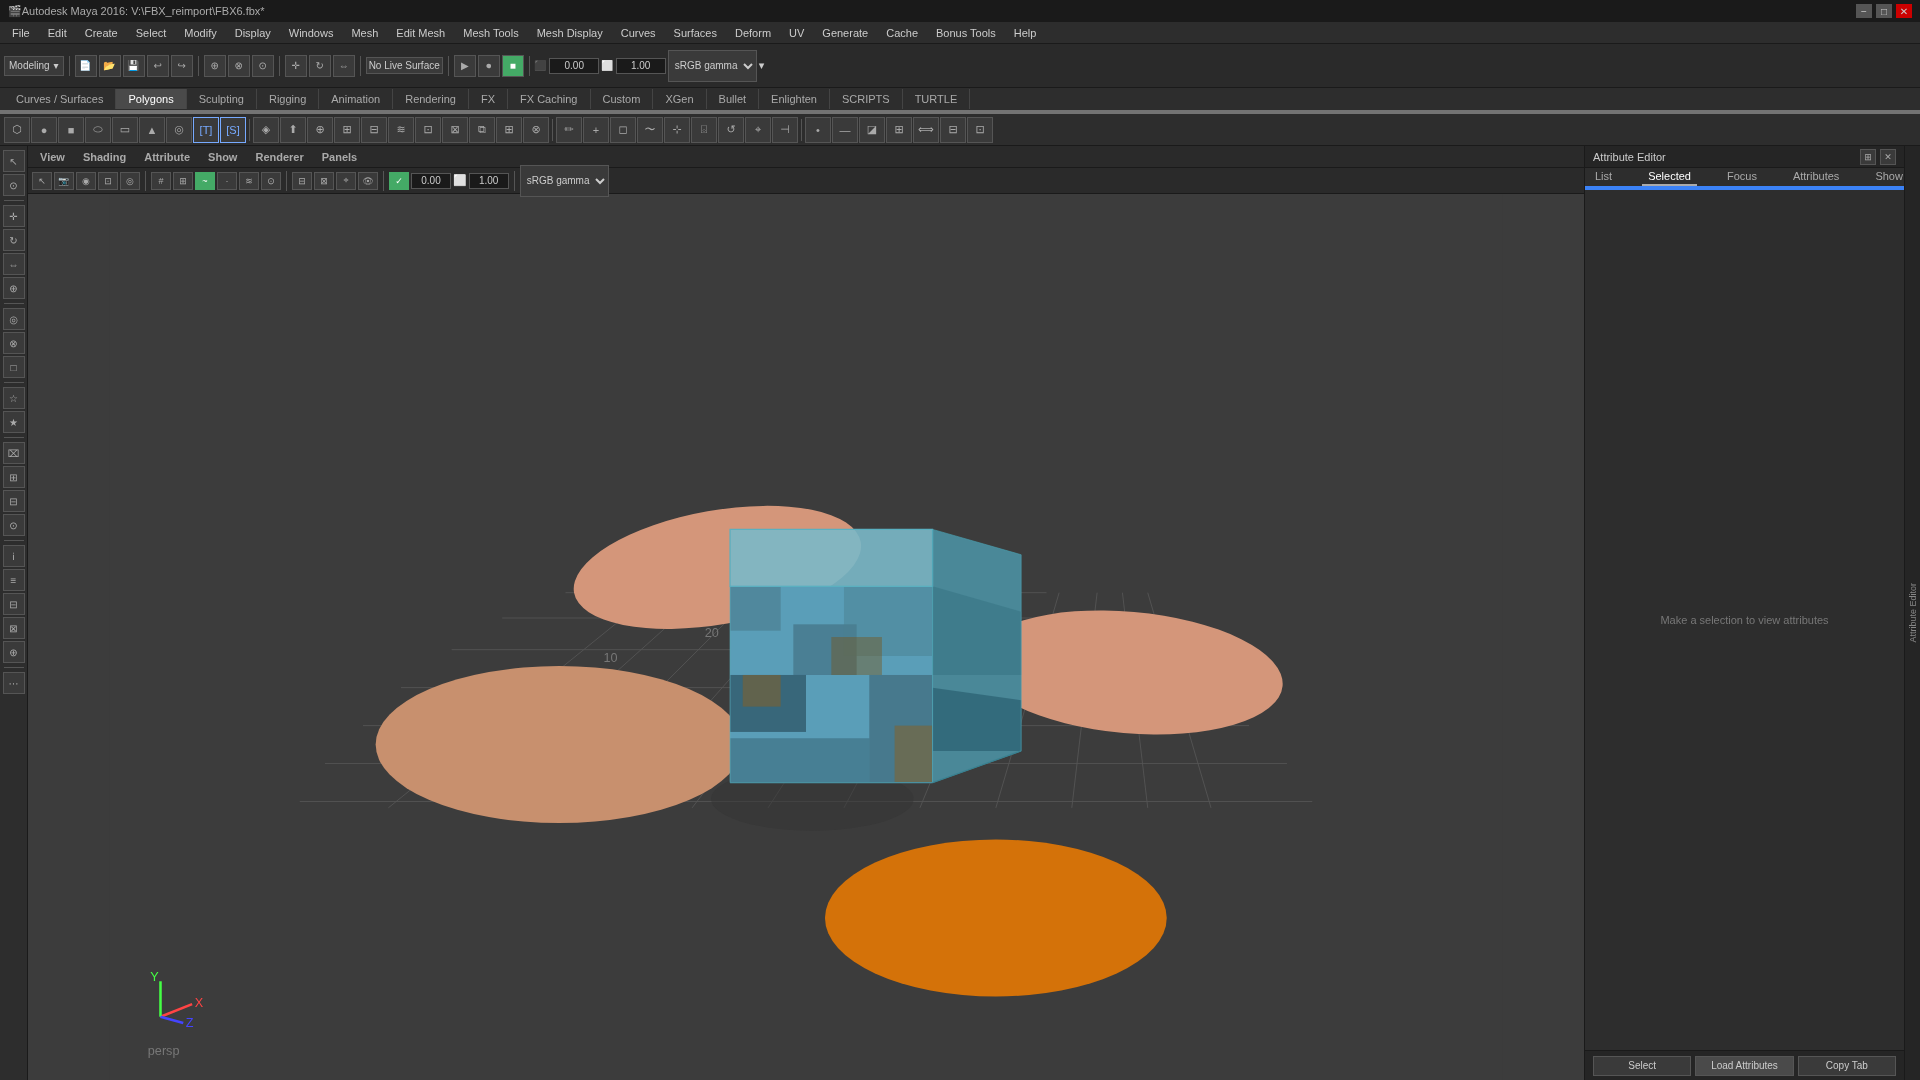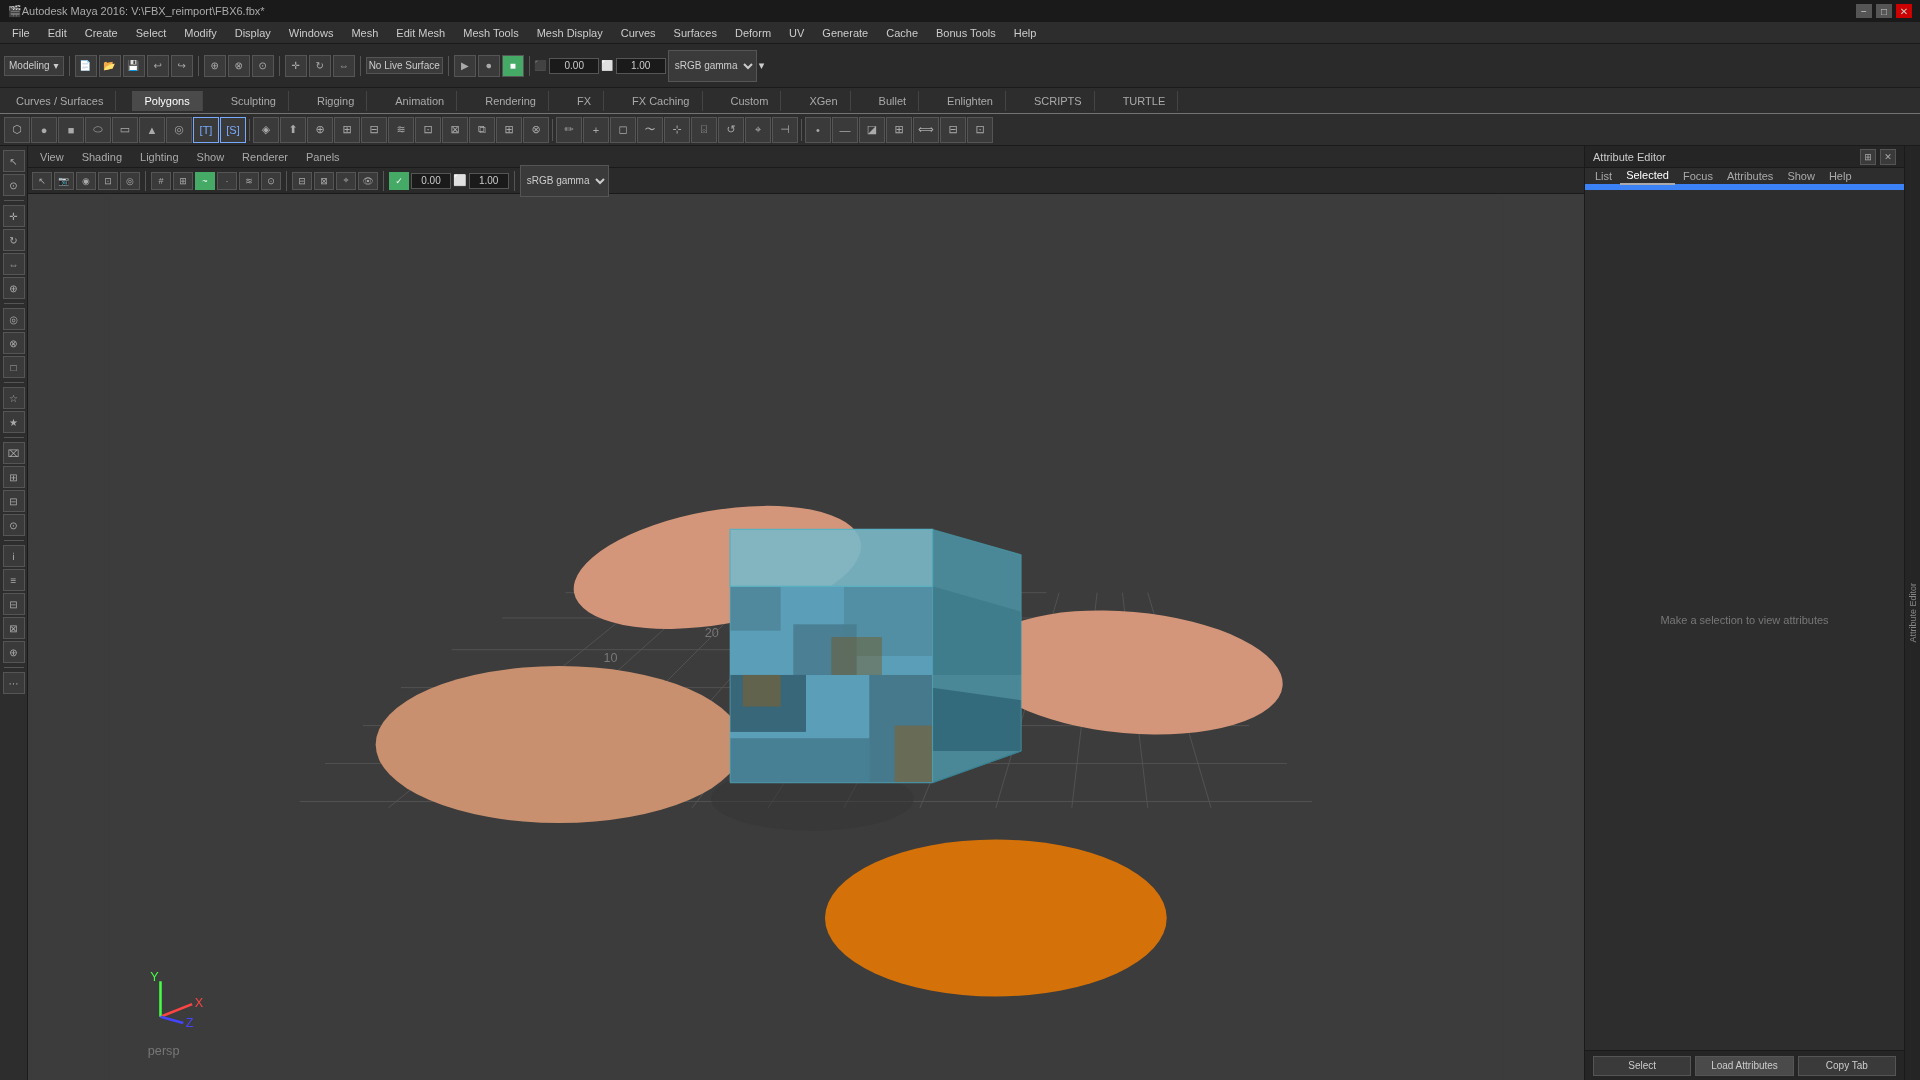--- a/index.html
+++ b/index.html
@@ -33,21 +33,21 @@
     }
     .tb-separator { width: 1px; height: 20px; background: #555; margin: 0 3px; }
     .tb-dropdown { 
       height: 20px; background: #3a3a3a; border: 1px solid #555; color: #ccc; font-size: 10px;
       padding: 0 4px; cursor: pointer; display: flex; align-items: center; gap: 4px;
     }
 
     
     #tab-bar {
       width: 100%; height: 26px; background: #2d2d2d; display: flex; align-items: center;
-      border-bottom: 1px solid #737373; padding: 0 4px; gap: 16px;
+      border-bottom: 4px solid #737373; padding: 0 4px;
     }
     .tab-item {
       padding: 4px 12px; cursor: pointer; color: #aaa; font-size: 11px; border-right: 1px solid #444;
     }
     .tab-item.active { background: #4a4a4a; color: #fff; }
 
     
     #icon-shelf {
       width: 100%; height: 32px; background: #2d2d2d; display: flex; align-items: center;
       border-bottom: 1px solid #1a1a1a; padding: 0 4px; gap: 1px;
@@ -76,21 +76,21 @@
     #viewport {
       flex: 1; position: relative; background: #3c3c3c; overflow: hidden;
     }
 
     
     #viewport-menubar {
       position: absolute; top: 0; left: 0; right: 0; height: 22px;
       background: #2a2a2a; display: flex; align-items: center; padding: 0 4px; gap: 2px;
       border-bottom: 1px solid #1a1a1a; z-index: 10;
     }
-    .vp-menu { padding: 2px 8px; cursor: pointer; color: #aaa; font-size: 11px; }
+    .vp-menu { padding: 2px 8px; cursor: pointer; color: #aaa; font-size: 11px; font-weight: bold; }
 
     
     #viewport-toolbar {
       position: absolute; top: 22px; left: 0; right: 0; height: 26px;
       background: #2a2a2a; display: flex; align-items: center; padding: 0 4px; gap: 2px;
       border-bottom: 1px solid #1a1a1a; z-index: 10;
     }
     .vp-tb-btn {
       width: 20px; height: 18px; background: #3a3a3a; border: 1px solid #555;
       cursor: pointer; display: flex; align-items: center; justify-content: center; font-size: 9px; color: #aaa;
@@ -114,22 +114,22 @@
     
     #right-panel {
       width: 320px; background: #2d2d2d; border-left: 1px solid #1a1a1a;
       display: flex; flex-direction: column;
     }
     #attr-editor-header {
       height: 22px; background: #252525; display: flex; align-items: center; justify-content: space-between;
       padding: 0 8px; border-bottom: 1px solid #1a1a1a;
     }
     #attr-editor-tabs {
-      height: 22px; background: #2d2d2d; display: flex; align-items: center; padding: 0 4px;
-      border-bottom: 6px solid #3b82f6; gap: 2px;
+      height: 22px; background: #2d2d2d; display: flex; padding: 0 4px;
+      border-bottom: 4px solid #3b82f6; gap: 24px;
     }
     .ae-tab { padding: 2px 6px; cursor: pointer; color: #aaa; font-size: 11px; }
     #attr-editor-content { flex: 1; display: flex; align-items: center; justify-content: center; color: #777; font-size: 11px; }
 
     
     #ae-buttons {
       height: 30px; background: #252525; display: flex; align-items: center; justify-content: space-around;
       border-top: 1px solid #1a1a1a; padding: 0 8px; gap: 4px;
     }
     .ae-btn {
@@ -317,21 +317,21 @@
     <button class="lt-btn">⊕</button>
     <div class="lt-separator"></div>
     <button class="lt-btn">⋯</button>
   </div>
 
   <div id="viewport">
 
     <div id="viewport-menubar">
       <span class="vp-menu">View</span>
       <span class="vp-menu">Shading</span>
-      <span class="vp-menu">Lighting</span>
+      <span class="vp-menu">Attribute</span>
       <span class="vp-menu">Show</span>
       <span class="vp-menu">Renderer</span>
       <span class="vp-menu">Panels</span>
     </div>
 
     <div id="viewport-toolbar">
       <button class="vp-tb-btn">↖</button>
       <button class="vp-tb-btn">📷</button>
       <button class="vp-tb-btn">◉</button>
       <button class="vp-tb-btn">⊡</button>

